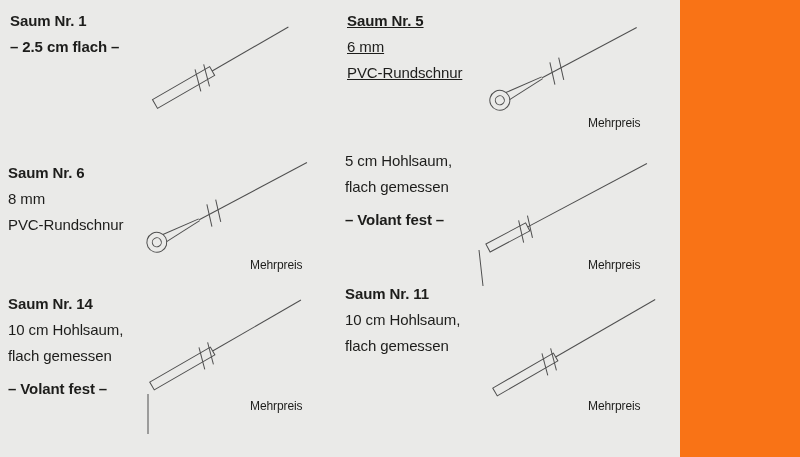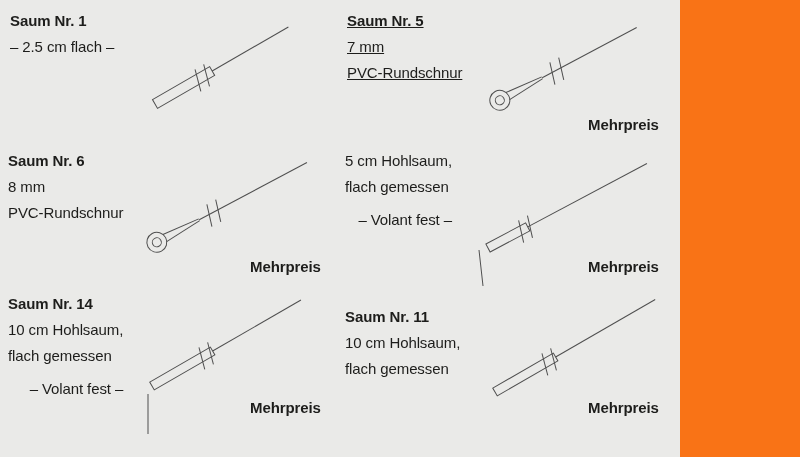--- a/index.html
+++ b/index.html
@@ -2,32 +2,32 @@
 <html style="--panel-bg: #eaeae8; --line: #4f4f4f; --text: #1d1d1b;"><head>
 <meta charset="utf-8">
 <style>
   * { margin:0; padding:0; box-sizing:border-box; }
   html,body { background:#ffffff; }
   body { font-family:"Liberation Sans", sans-serif; }
   .stage { position:relative; width:800px; height:457px; background:#f97316; overflow:hidden; }
   .graybg { position:absolute; left:0; top:0; width:680px; height:457px; background:var(--panel-bg, #eaeae8); }
   .tblock { position:absolute; color:var(--text, #1d1d1b); font-size:15px; line-height:26px; letter-spacing:-0.1px; }
   .tblock .title { font-weight:700; }
-  .bold-note { font-weight:400;text-align:right; }
+  .bold-note { font-weight:700; }
   .volant { margin-top:7px; }
-  .surcharge { position:absolute; font-weight:700; font-size:15px; color:var(--text, #1d1d1b); letter-spacing:-0.1px; }
+  .surcharge { position:absolute; font-weight:400; font-size:12px; color:var(--text, #1d1d1b); letter-spacing:-0.1px; }
   svg.drawing { position:absolute; overflow:visible; }
   svg.drawing * { stroke:var(--line, #4f4f4f); stroke-width:1; fill:none; }
 
   #t1  { left:10px;  top:8px; }
   #t5  { left:347px; top:8px;text-decoration:underline; }
-  #t6  { left:8px;   top:148px; }
+  #t6  { left:8px;   top:160px; }
   #t9  { left:345px; top:148px; }
   #t10 { left:8px;   top:291px; }
-  #t11 { left:345px; top:304px; }
+  #t11 { left:345px; top:281px; }
 
   #m5  { left:588px; top:116px; }
   #m6  { left:250px; top:258px; }
   #m9  { left:588px; top:258px; }
   #m10 { left:250px; top:399px; }
   #m11 { left:588px; top:399px; }
 
   #d1  { left:145px; top:20px; }
   #d5  { left:488px; top:18px; }
   #d6  { left:145px; top:150px; }
@@ -49,21 +49,21 @@
     <g transform="translate(10,84) rotate(-30)">
       <rect x="0" y="-5" width="66" height="10"></rect>
       <line x1="66" y1="0" x2="154" y2="0"></line>
       <line x1="52" y1="-10" x2="46" y2="12"></line>
       <line x1="62" y1="-10" x2="56" y2="12"></line>
     </g>
   </svg>
 
   <div class="tblock" id="t5">
     <div class="title">Saum Nr. 5</div>
-    <div>7 mm</div>
+    <div>6 mm</div>
     <div>PVC-Rundschnur</div>
   </div>
   <svg class="drawing" id="d5" width="165" height="95">
     <g transform="translate(3,87) rotate(-28)">
       <circle cx="10" cy="0" r="10"></circle>
       <circle cx="10" cy="0" r="4.5"></circle>
       <line x1="19" y1="-4" x2="58" y2="-1"></line>
       <line x1="19" y1="4" x2="58" y2="1"></line>
       <line x1="58" y1="0" x2="165" y2="0"></line>
       <line x1="72" y1="-10" x2="66" y2="12"></line>

